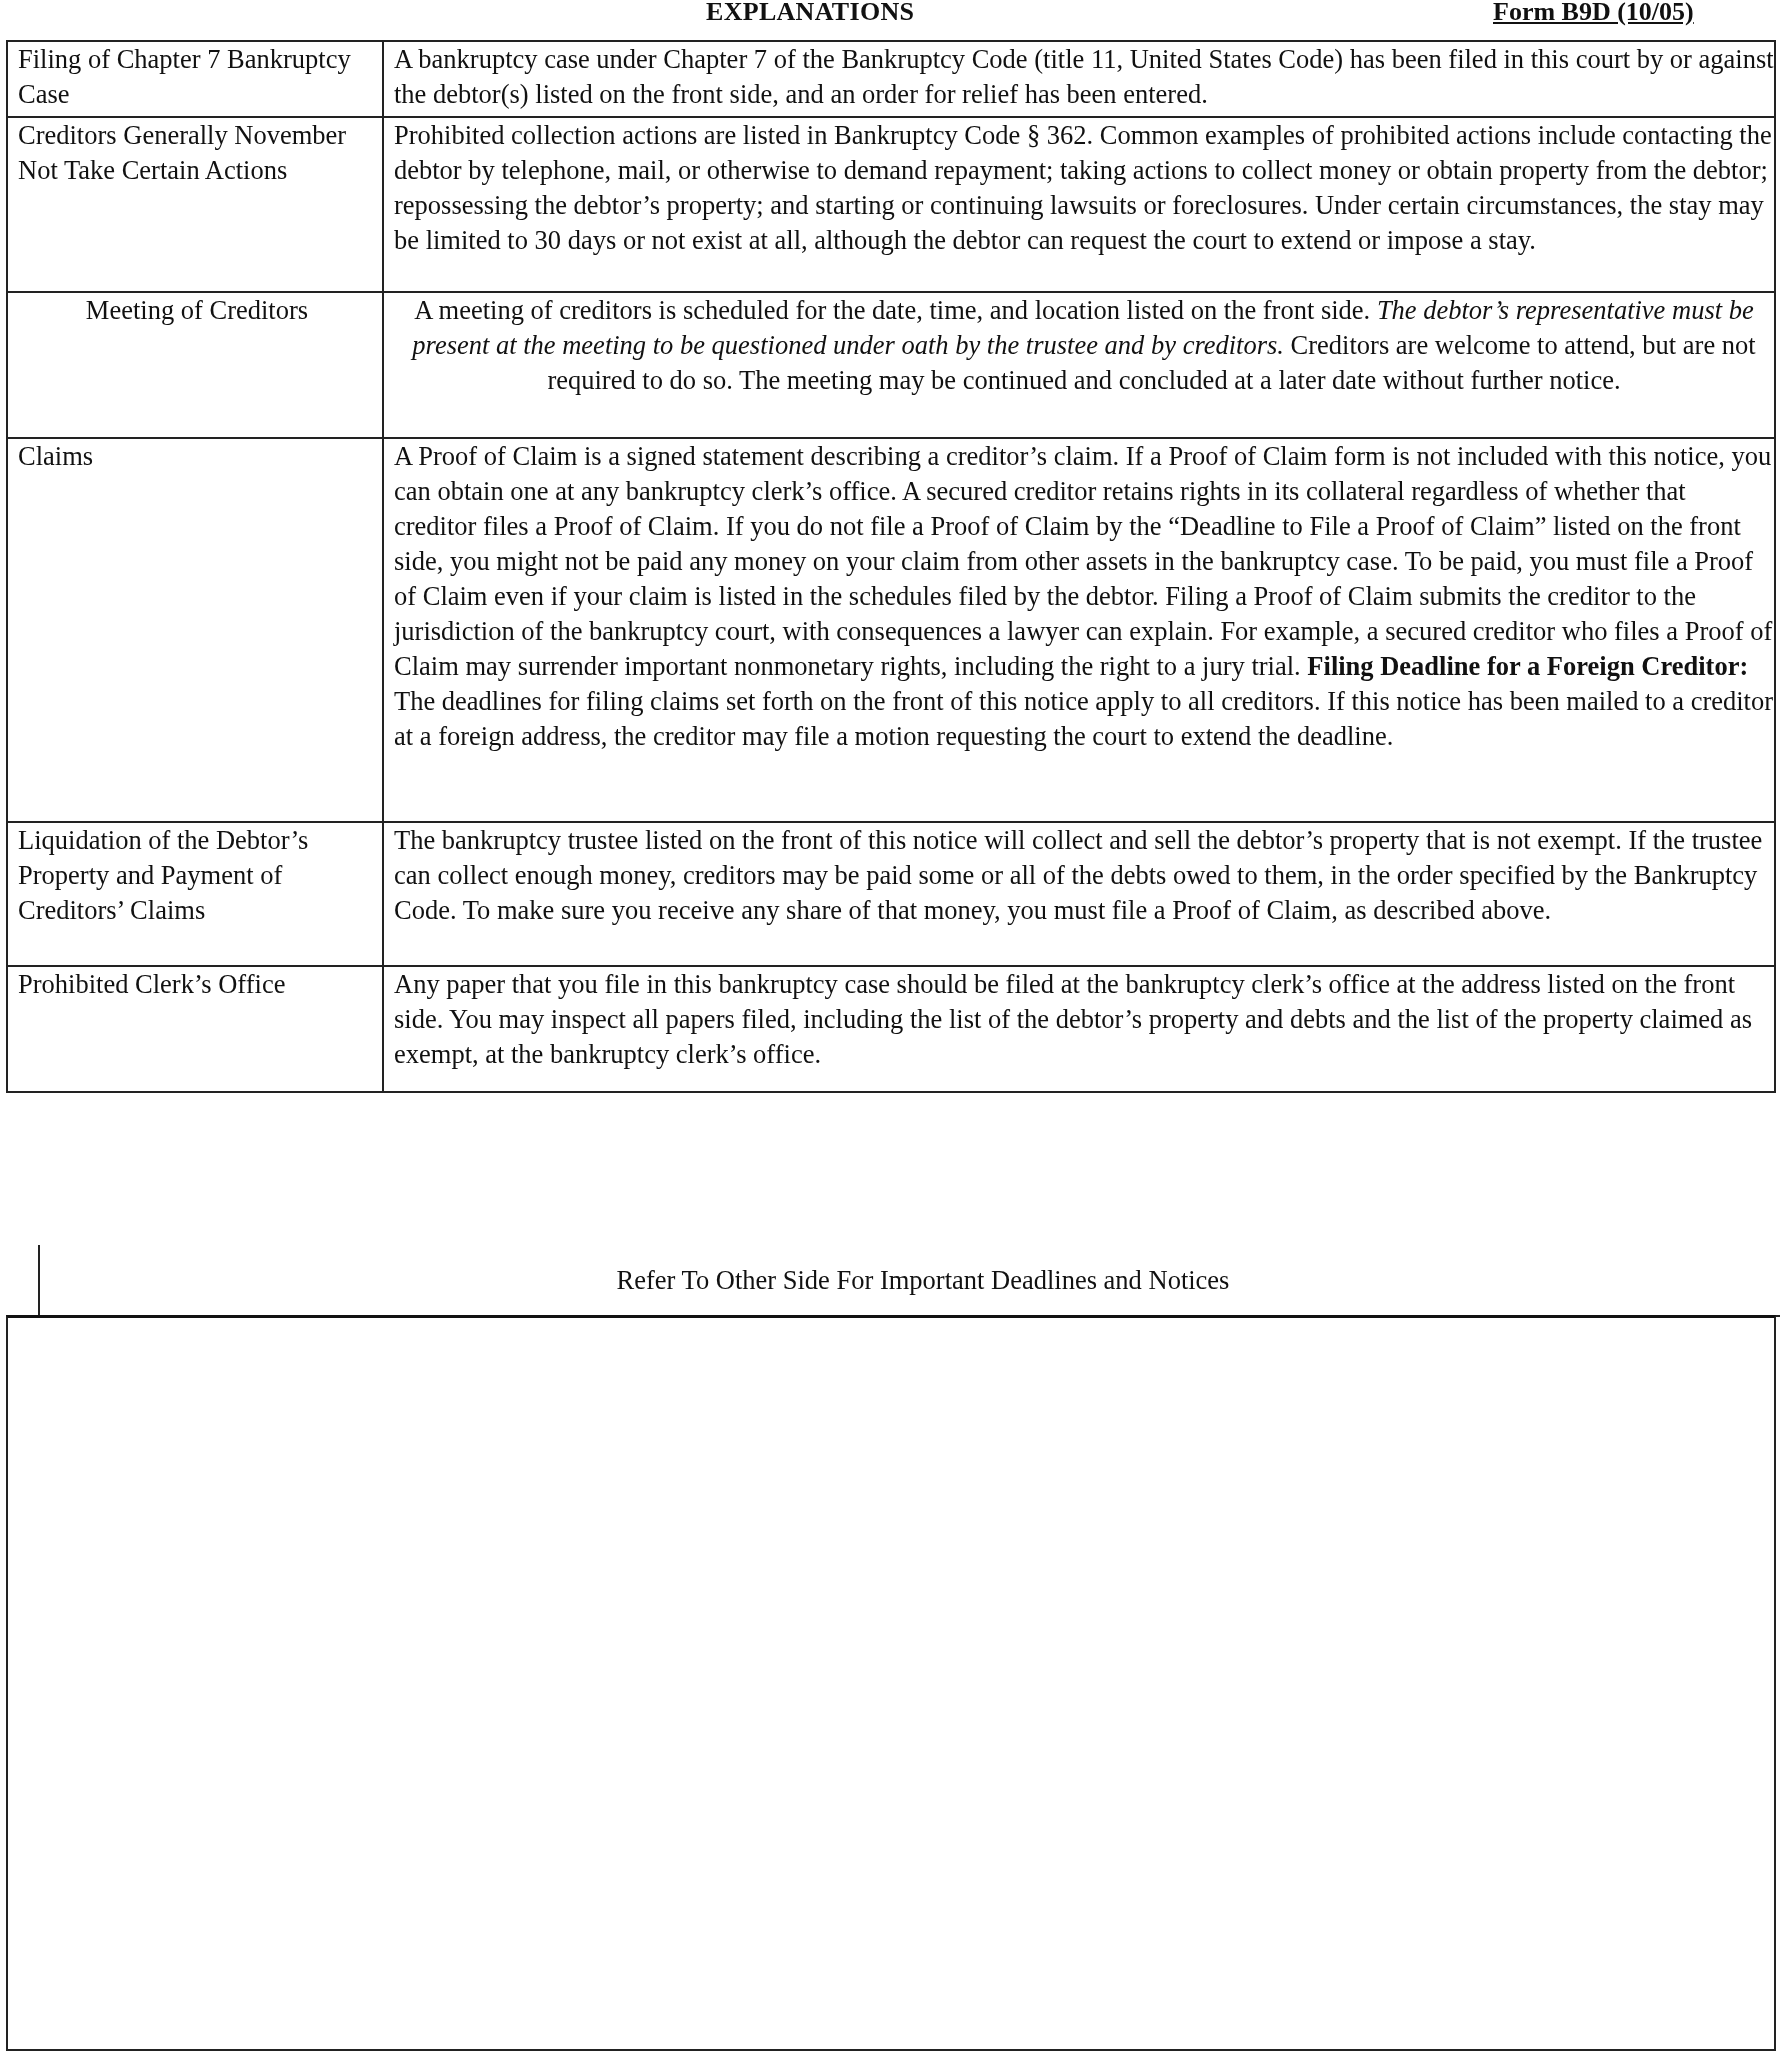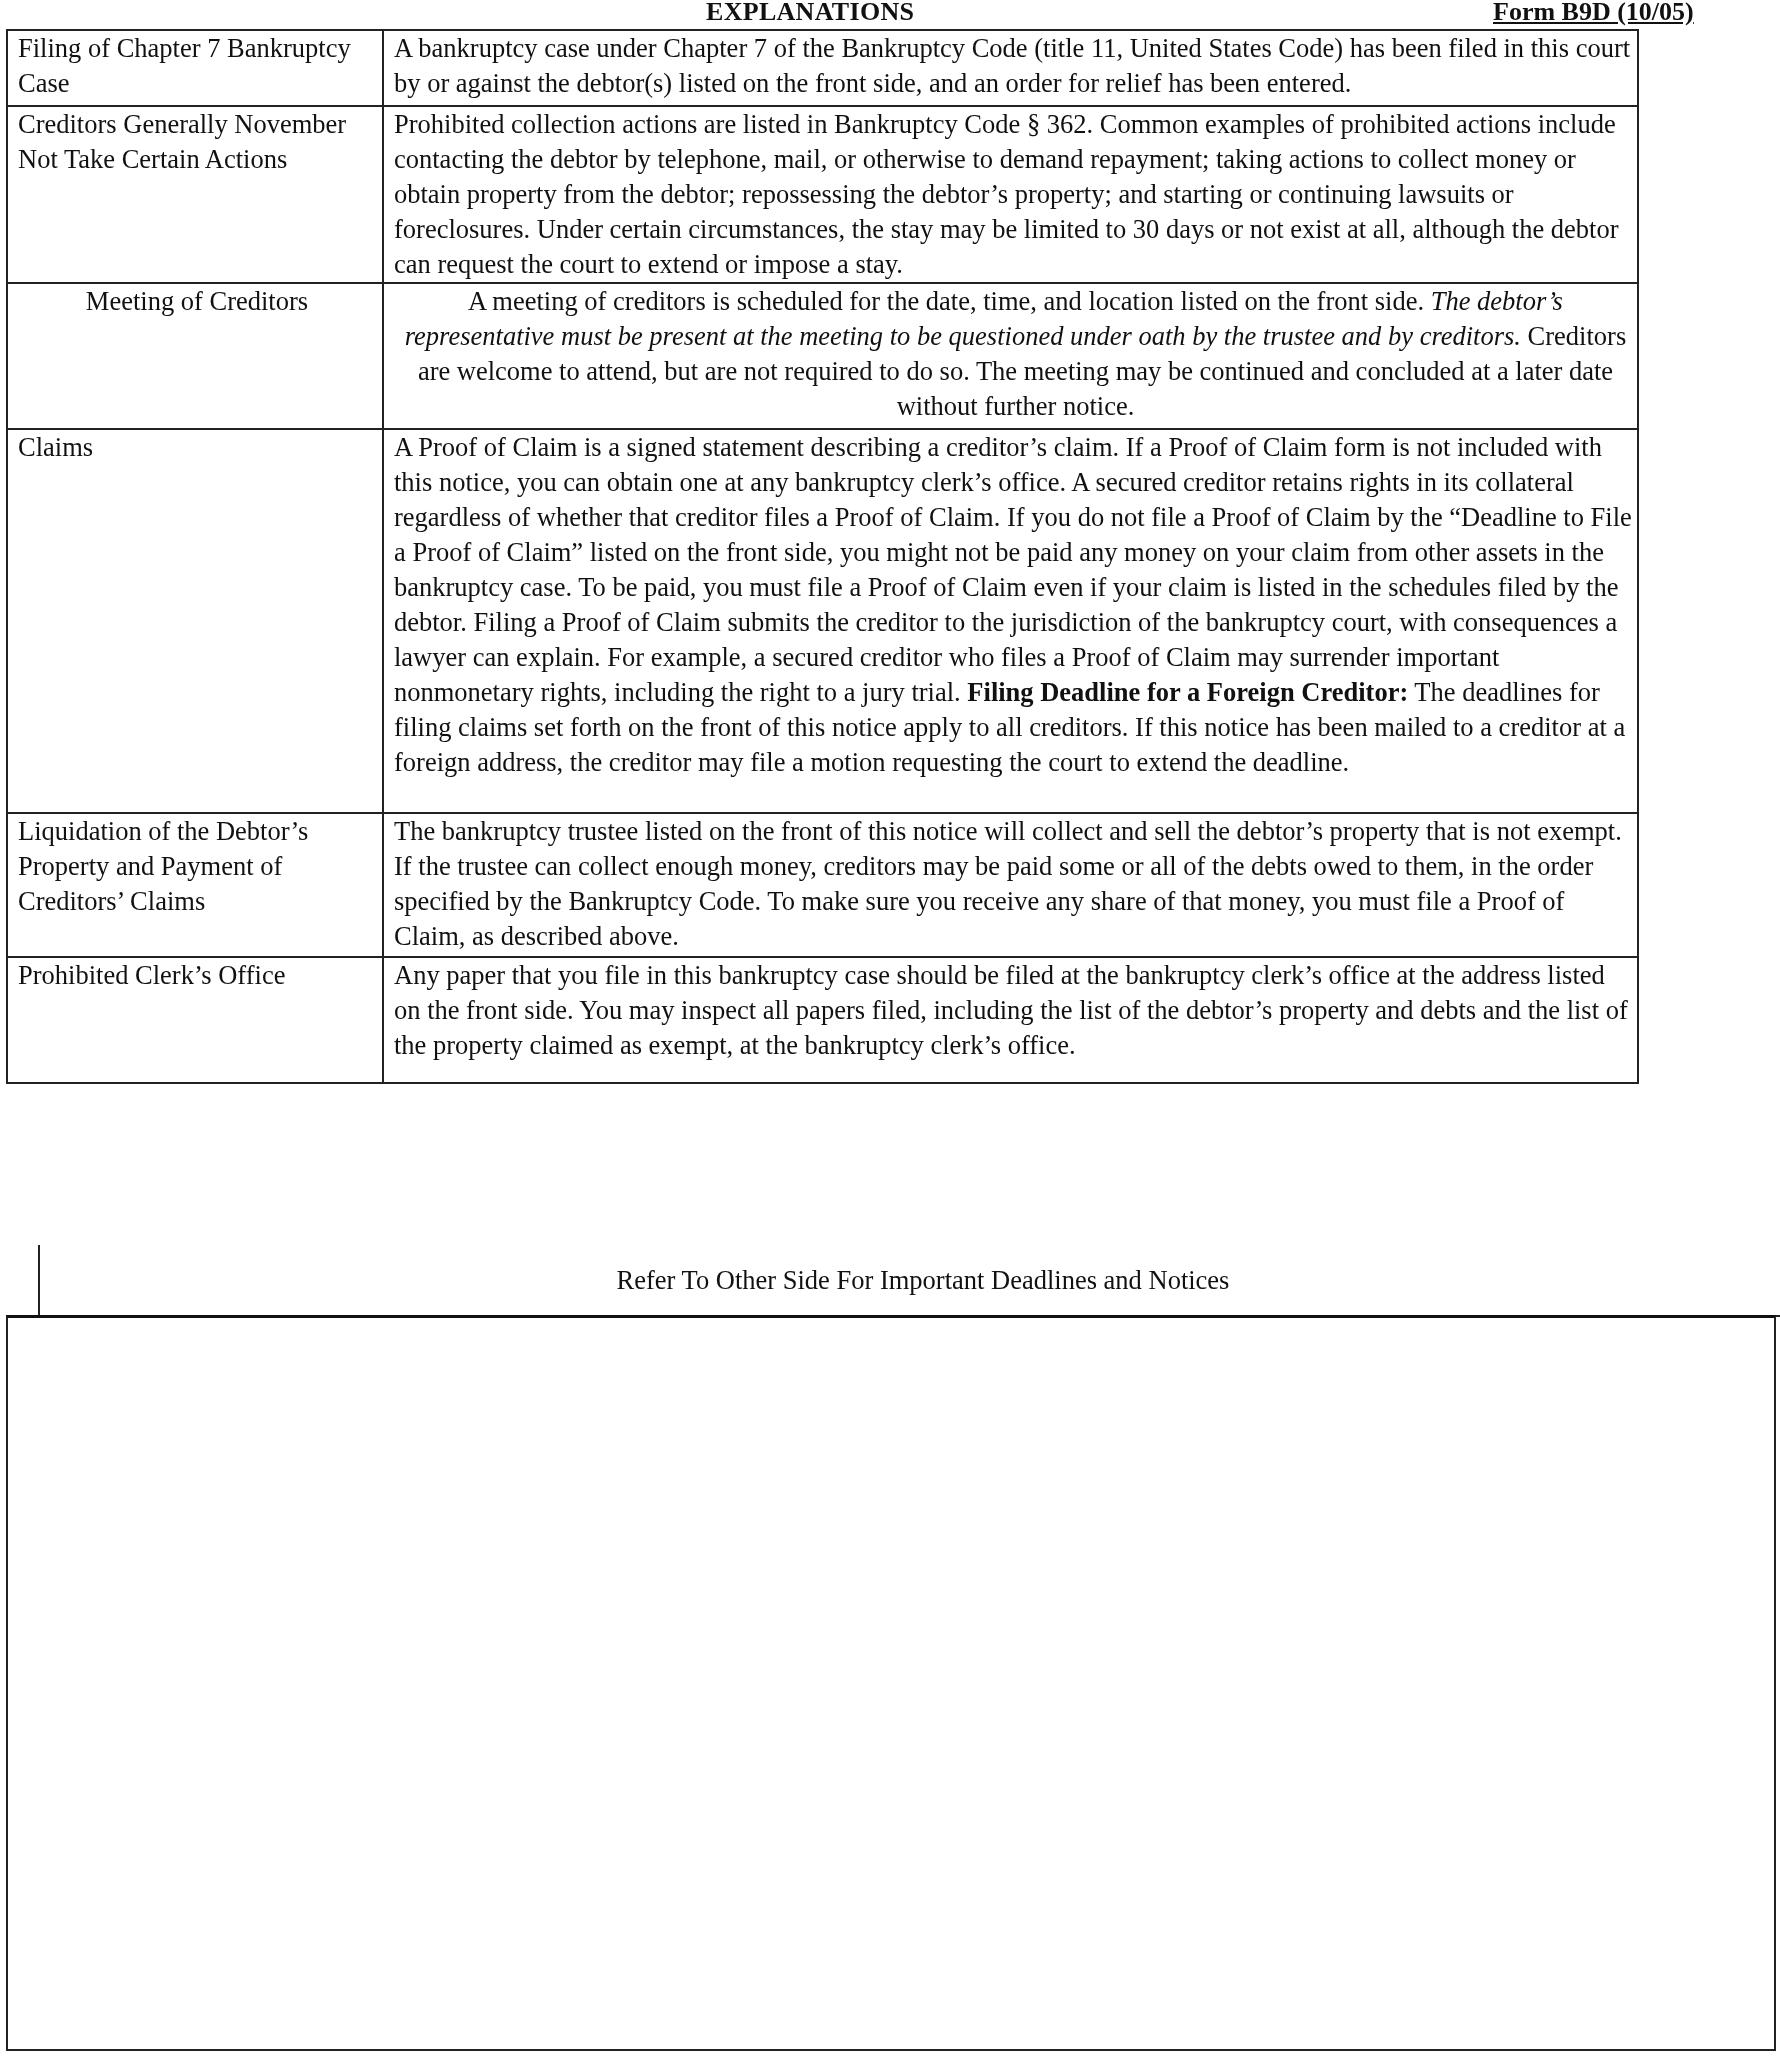--- a/index.html
+++ b/index.html
@@ -13,22 +13,22 @@
     }
     .header .title {
       position: absolute; left: 706px; top: -3px;
       font-weight: bold; font-size: 26px; letter-spacing: 0.3px;
     }
     .header .form-id {
       position: absolute; left: 1493px; top: -3px;
       font-weight: bold; font-size: 26px; text-decoration: underline;
     }
     table.expl {
-      position: absolute; left: 6px; top: 29px;
-      width: 1633px; border-collapse: collapse; table-layout: fixed;
+      position: absolute; left: 6px; top: 40px;
+      width: 1770px; border-collapse: collapse; table-layout: fixed;
       font-size: 26.5px; line-height: 35px;
     }
     table.expl td {
       border: 2px solid #222; vertical-align: top;
       padding: 0 6px 0 10px; word-spacing: 0px;
     }
     table.expl td.label { width: 360px; }
     table.expl td.body-text { padding-left: 10px; padding-right: 0; }
     .bold { font-weight: bold; }
     .ital { font-style: italic; }

